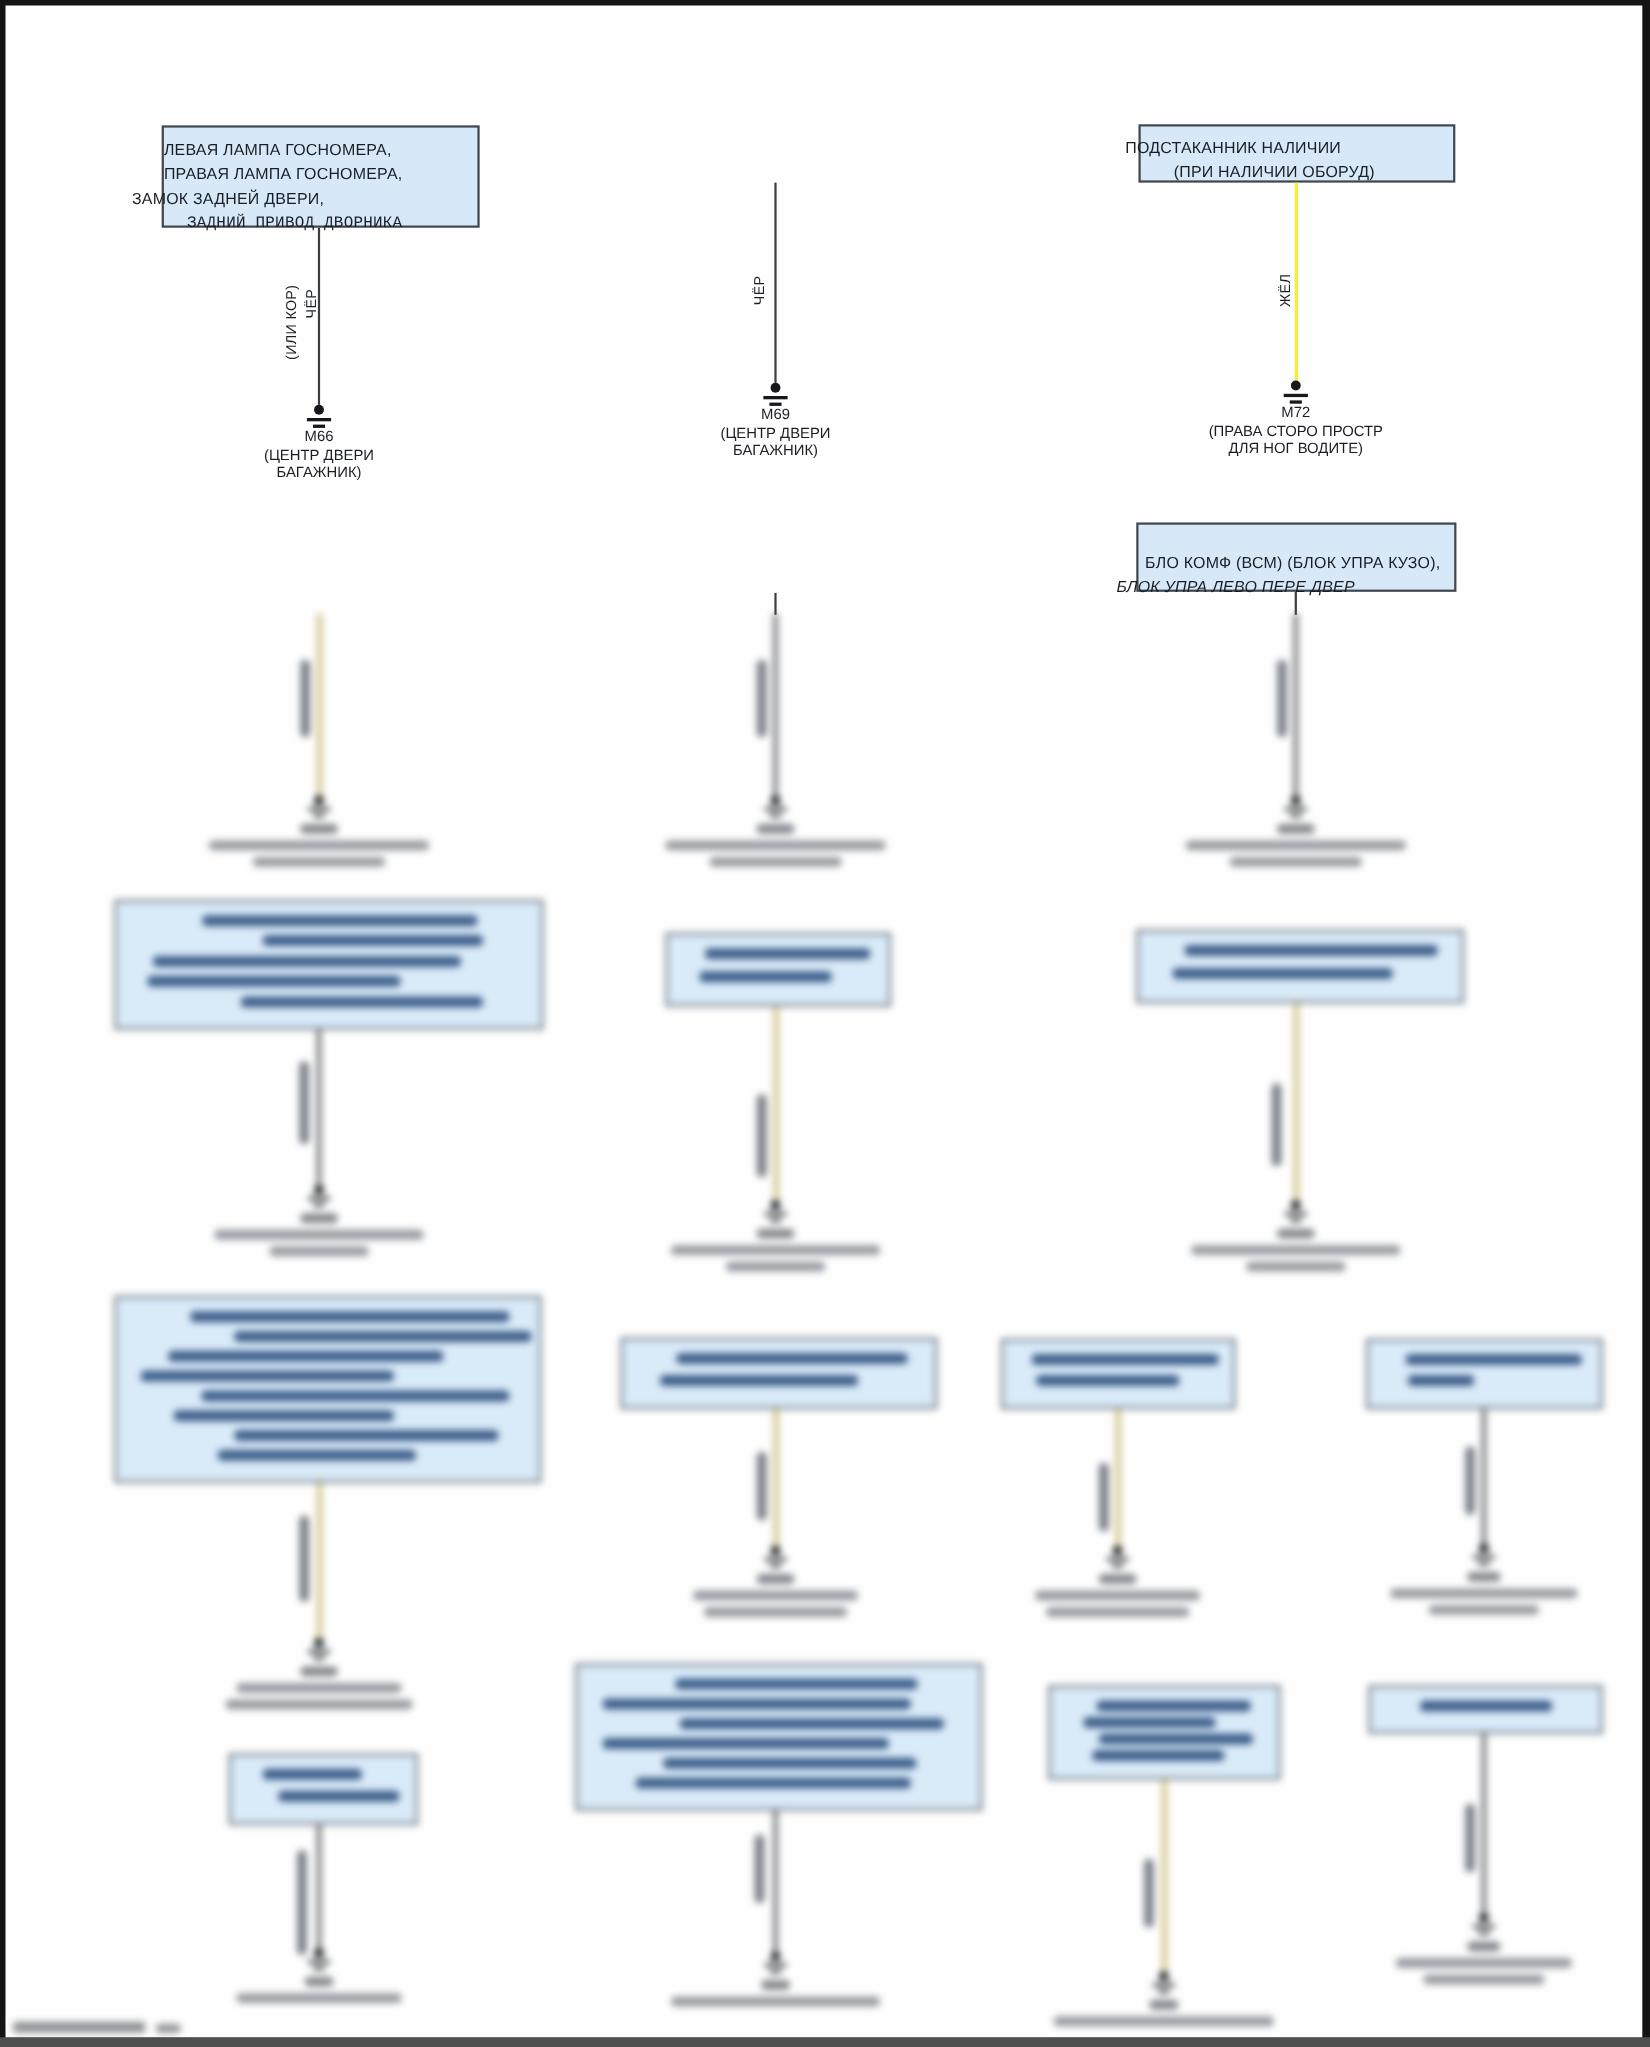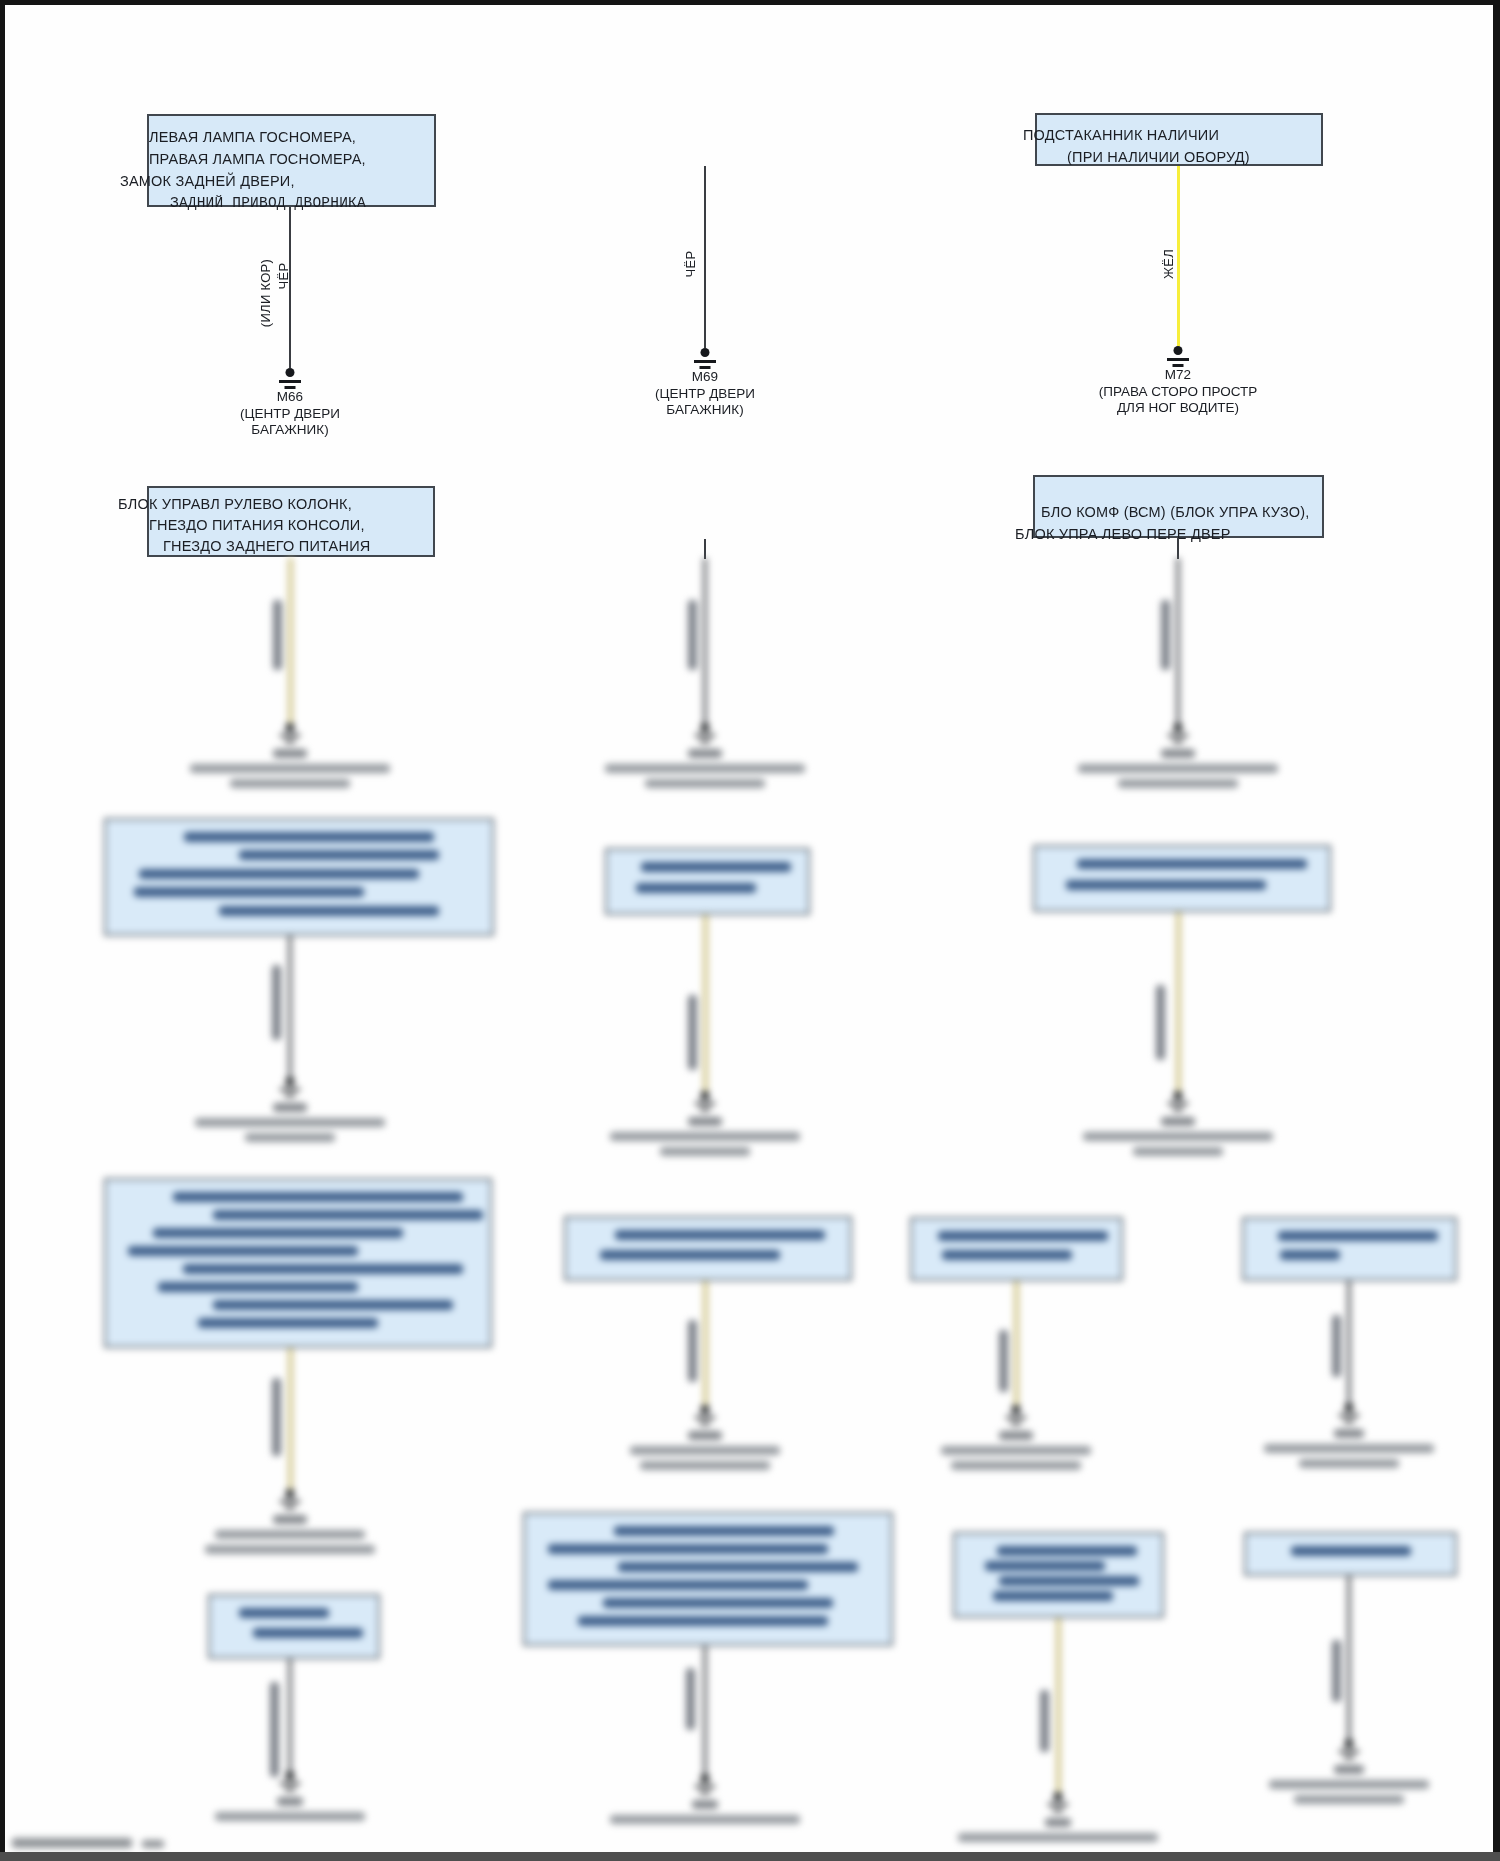--- a/index.html
+++ b/index.html
@@ -88,30 +88,25 @@
 
   <div class="gnd" style="left:1178px;top:346px;">
       <i class="dot"></i>
       <i class="g1"></i>
       <i class="g2"></i>
     </div>
   <div class="gt" style="left:1178px;top:367px;">М72</div>
   <div class="gt" style="left:1178px;top:384px;">(ПРАВА СТОРО ПРОСТР</div>
   <div class="gt" style="left:1178px;top:400px;">ДЛЯ НОГ ВОДИТЕ)</div>
 
-  <div class="cbox" style="left:147px;top:486px;width:288px;height:71px;padding-top:6px;">
-    <div class="bl" style="line-height:21px;left:-31px;">БЛОК УПРАВЛ РУЛЕВО КОЛОНК,</div>
-    <div class="bl" style="line-height:21px;">ГНЕЗДО ПИТАНИЯ КОНСОЛИ,</div>
-    <div class="bl" style="line-height:21px;left:14px;">ГНЕЗДО ЗАДНЕГО ПИТАНИЯ</div>
-  </div>
 
 
   <div class="cbox" style="left:1033px;top:475px;width:291px;height:63px;padding-top:24px;">
     <div class="bl" style="left:6px;">БЛО КОМФ (ВСМ) (БЛОК УПРА КУЗО),</div>
-    <div class="bl" style="left:-20px;">БЛОК УПРА ЛЕВО ПЕРЕ ДВЕР</div>
+    <div class="bl" style="left:-20px;font-style:italic;">БЛОК УПРА ЛЕВО ПЕРЕ ДВЕР</div>
   </div>
 
   <div class="wire" style="left:704px;top:539px;height:20px;"></div>
   <div class="wire" style="left:1177px;top:538px;height:21px;"></div>
 
   <div class="blur-layer" id="blur-layer">
       <div class="bwire tan" style="left: 287.5px; top: 558px; width: 5px; height: 165px;"></div>
       <div class="bwire gray" style="left: 703px; top: 558px; width: 4px; height: 165px;"></div>
       <div class="bwire gray" style="left: 1176px; top: 558px; width: 4px; height: 165px;"></div>
       <div class="bvl" style="left: 273px; top: 600px; height: 70px;"></div>

